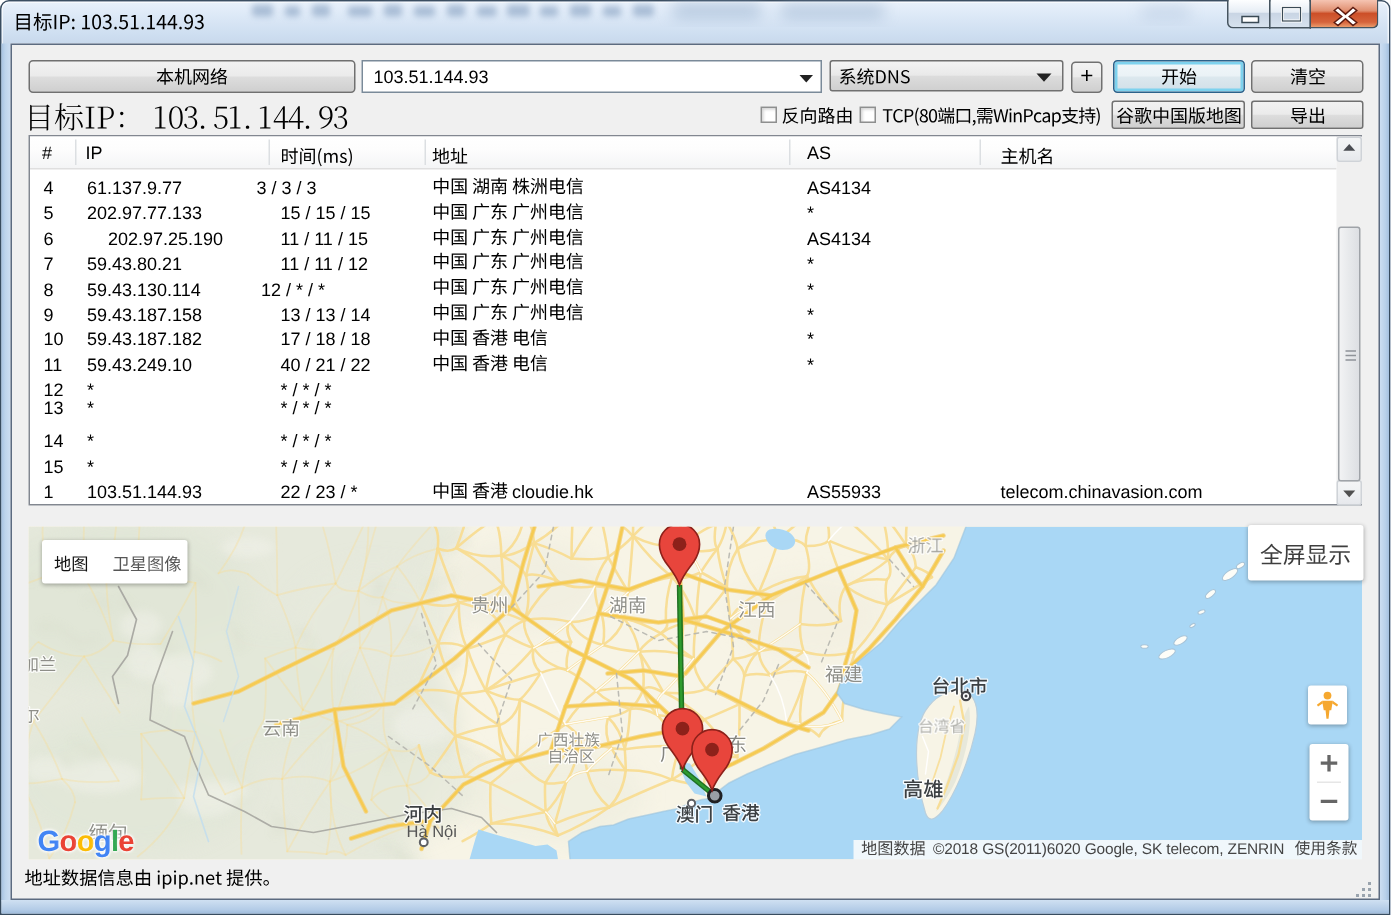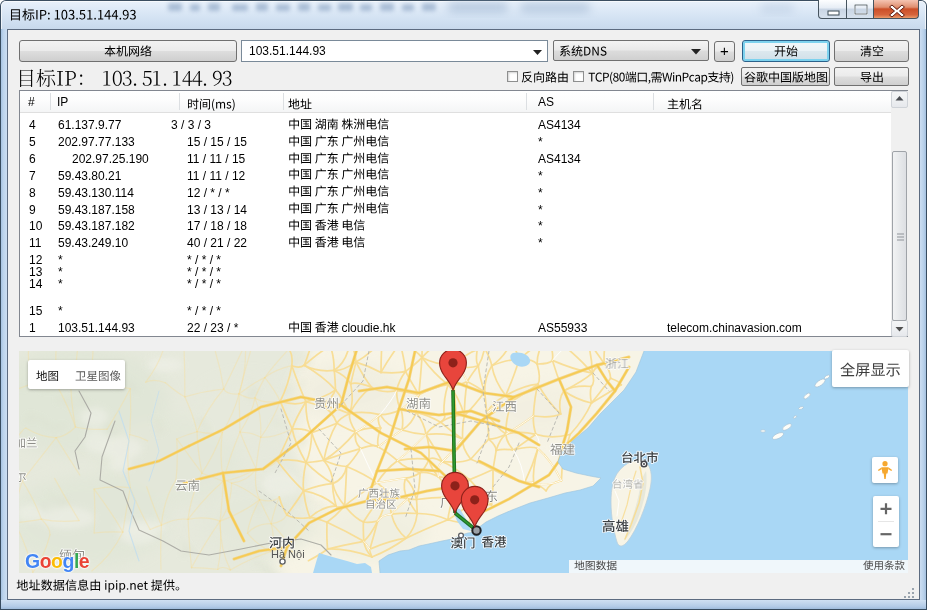--- a/index.html
+++ b/index.html
@@ -489,21 +489,21 @@
           <use href="#q83" x="3224"></use>
           <use href="#q82" x="4448"></use>
           <use href="#q84" x="5448"></use>
           <use href="#q80" x="6448"></use>
           <use href="#q81" x="7448"></use>
         </g>
       </svg>
       <div class="trow" style="top:92.6px">
         <div class="td" style="left:9px">8</div>
         <div class="td" style="left:38px">59.43.130.114</div>
-        <div class="td" style="left:167px">12 / * / *</div>
+        <div class="td" style="left:154px">12 / * / *</div>
         <div class="td" style="left:518px">*</div>
       </div>
       <svg style="position:absolute;left:268.0px;top:94.3px;overflow:visible" width="101.4" height="12.7" viewBox="0 -880 8448 1060">
         <g fill="#000">
           <use href="#q62" x="0"></use>
           <use href="#q63" x="1000"></use>
           <use href="#q82" x="2224"></use>
           <use href="#q83" x="3224"></use>
           <use href="#q82" x="4448"></use>
           <use href="#q84" x="5448"></use>
@@ -564,21 +564,21 @@
       <div class="trow" style="top:160.2px">
         <div class="td" style="left:9px">12</div>
         <div class="td" style="left:38px">*</div>
         <div class="td" style="left:167px">* / * / *</div>
       </div>
       <div class="trow" style="top:172px">
         <div class="td" style="left:9px">13</div>
         <div class="td" style="left:38px">*</div>
         <div class="td" style="left:167px">* / * / *</div>
       </div>
-      <div class="trow" style="top:184px">
+      <div class="trow" style="top:194.0px">
         <div class="td" style="left:9px">14</div>
         <div class="td" style="left:38px">*</div>
         <div class="td" style="left:167px">* / * / *</div>
       </div>
       <div class="trow" style="top:210.9px">
         <div class="td" style="left:9px">15</div>
         <div class="td" style="left:38px">*</div>
         <div class="td" style="left:167px">* / * / *</div>
       </div>
       <div class="trow" style="top:227.8px">
@@ -1414,20 +1414,21 @@
     <div class="abs" style="left:25px;top:550px;font-size:19.5px;font-weight:bold;letter-spacing:-.5px;text-shadow:0 0 2px #fff,0 0 2px #fff,0 0 3px #fff"><span style="color:#4285f4">G</span><span style="color:#ea4335">o</span><span style="color:#fbbc05">o</span><span style="color:#4285f4">g</span><span style="color:#34a853">l</span><span style="color:#ea4335">e</span></div>
     <div class="abs" style="left:569px;top:559.5px;width:339px;height:13.5px;background:rgba(251,251,251,.86)"></div>
     <svg style="position:absolute;left:574.0px;top:560.0px;overflow:visible" width="43.2" height="11.4" viewBox="0 -880 4000 1060">
       <g fill="#444">
         <use href="#q65" x="0"></use>
         <use href="#q66" x="1000"></use>
         <use href="#q126" x="2000"></use>
         <use href="#q127" x="3000"></use>
       </g>
     </svg>
+    <div class="abs" style="left:622px;top:561px;font-size:10.3px;color:#444;letter-spacing:-.1px">©2018 GS(2011)6020 Google, SK telecom, ZENRIN</div>
     <svg style="position:absolute;left:863.0px;top:560.3px;overflow:visible" width="42.0" height="11.1" viewBox="0 -880 4000 1060">
       <g fill="#444">
         <use href="#q128" x="0"></use>
         <use href="#q129" x="1000"></use>
         <use href="#q130" x="2000"></use>
         <use href="#q131" x="3000"></use>
       </g>
     </svg>
     <svg style="position:absolute;left:15.8px;top:578.8px;overflow:visible" width="171.5" height="12.9" viewBox="0 -880 14057 1060">
       <g fill="#000">

